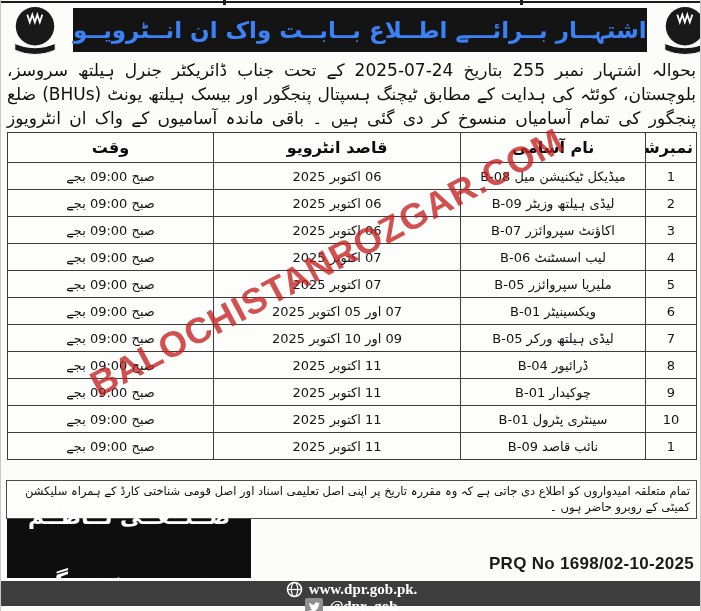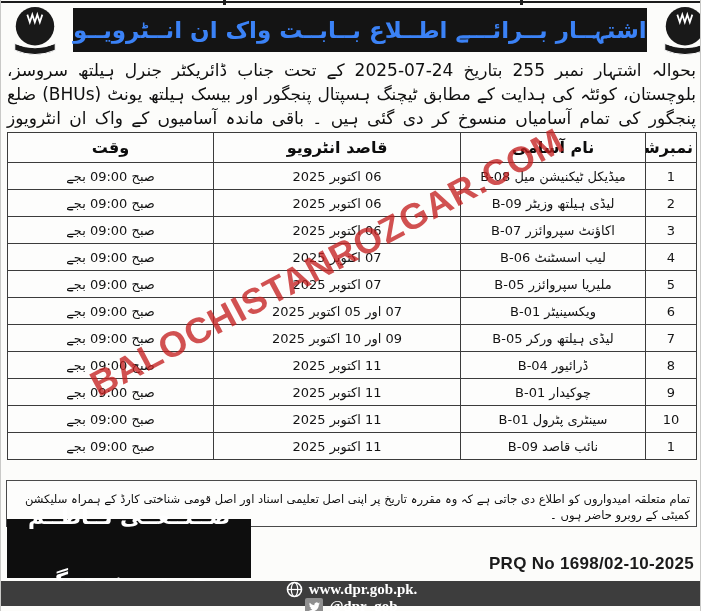--- a/index.html
+++ b/index.html
@@ -23,21 +23,21 @@
   table.sched th { height:30px; font-size:16px; font-weight:bold; color:#0d0d0d; }
   table.sched td { height:27px; font-size:13px; color:#141414; }
   td.c-serial { font-size:14px; }
   td.c-post, td.c-time { font-size:12.5px; }
   .watermark { position:absolute; left:92px; top:366px; transform:rotate(-28deg);
                transform-origin:0 50%; font-size:36px; font-weight:bold; letter-spacing:1px;
                color:rgba(196,32,32,0.78); white-space:nowrap; z-index:5;
                font-family:"Liberation Sans", sans-serif; }
   .note { position:absolute; top:480px; left:5px; width:691px; border:1.3px solid #4a4a4a;
           direction:rtl; text-align:right; font-size:11.5px; line-height:16px;
-          padding:10px 6px 3px; color:#101010; background:#fdfdfc; }
+          padding:2px 6px 3px; color:#101010; background:#fdfdfc; }
   .sigbox { position:absolute; left:6px; top:519px; width:244px; height:59px; background:#0e0e0e;
             color:#ffffff; display:flex; flex-direction:column; align-items:center;
             justify-content:center; direction:rtl; font-weight:bold; font-size:22px; line-height:28px;gap:36px; }
   .prq { position:absolute; right:6px; top:554px; font-family:"Liberation Sans", sans-serif;
          font-weight:bold; font-size:17px; color:#1b1b1b; letter-spacing:0.3px;margin-left:22px; }
   .footerbar { position:absolute; left:0; top:581px; width:701px; height:25px; background:#3d3d3d;
                color:#ffffff; display:flex; align-items:center; justify-content:space-between;
                padding:0 19px; font-family:"Liberation Serif", serif; font-weight:bold; font-size:15px;flex-direction:column; }
   .fitem { display:flex; align-items:center; gap:6px; }
   .fb-box { display:inline-flex; align-items:center; justify-content:center; width:15px; height:15px;

